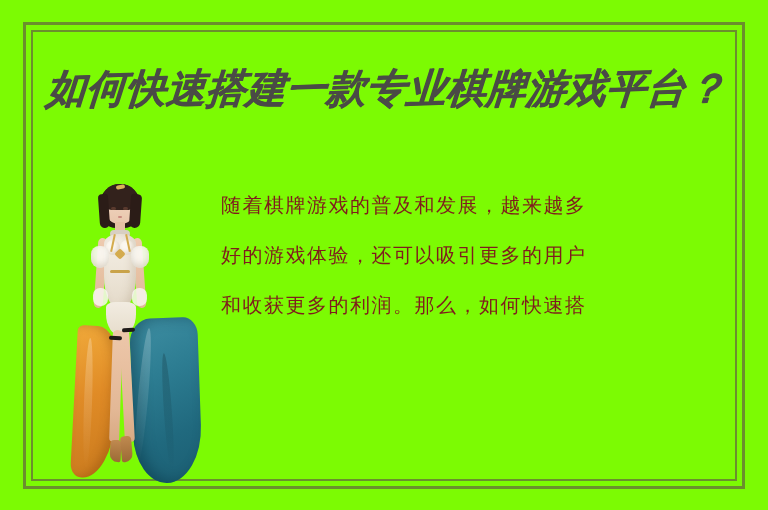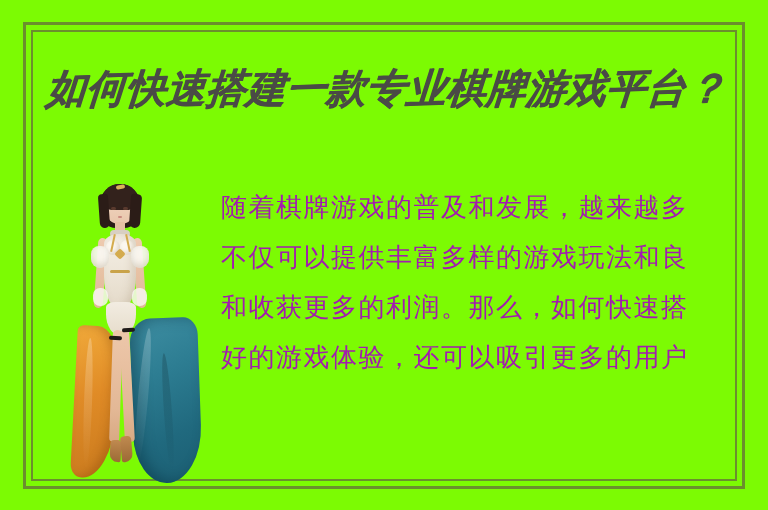--- a/index.html
+++ b/index.html
@@ -58,23 +58,23 @@
     display: inline-block;
     transform: rotate(-2deg);
   }
 
   
   .body-copy {
     position: absolute;
     left: 221px;
     top: 182px;
     width: 506px;
-    color: #a21caf;
-    font-family: Liberation Sans, sans-serif;
-    font-size: 26px;
+    color: #7f1d1d;
+    font-family: Liberation Mono, monospace;
+    font-size: 20px;
     line-height: 50px;
     letter-spacing: 1.5px;
     text-align: justify;
     text-justify: inter-character;
     overflow: hidden;
     height: 290px;
   }
 
   
   .figure-wrap {
@@ -337,18 +337,17 @@
     <div class="leg-l"></div>
     <div class="leg-r"></div>
     <div class="garter-l"></div>
     <div class="garter-r"></div>
     <div class="heel-l"></div>
     <div class="heel-r"></div>
   </div>
 
   <div class="body-copy" id="bodyCopy">
       <div style="white-space: nowrap;">随着棋牌游戏的普及和发展，越来越多</div>
-      <div style="white-space: nowrap;">不仅可以提供丰富多样的游戏玩法和良</div>
+      <div style="white-space: nowrap;">好的游戏体验，还可以吸引更多的用户</div>
       <div style="white-space: nowrap;">和收获更多的利润。那么，如何快速搭</div>
-      <div style="white-space: nowrap;">好的游戏体验，还可以吸引更多的用户</div>
     </div>
 
 </div>
 
 </body></html>

